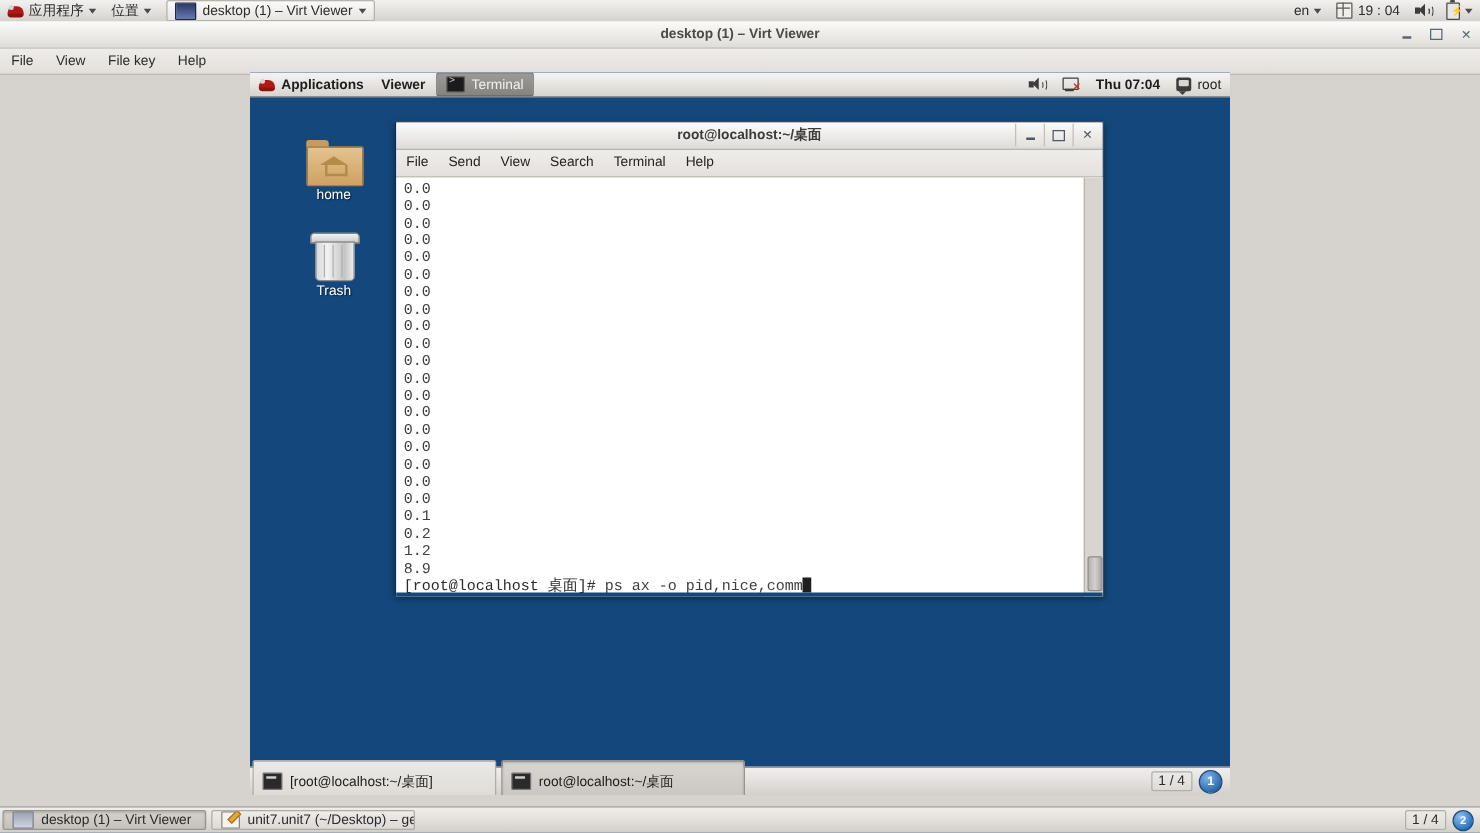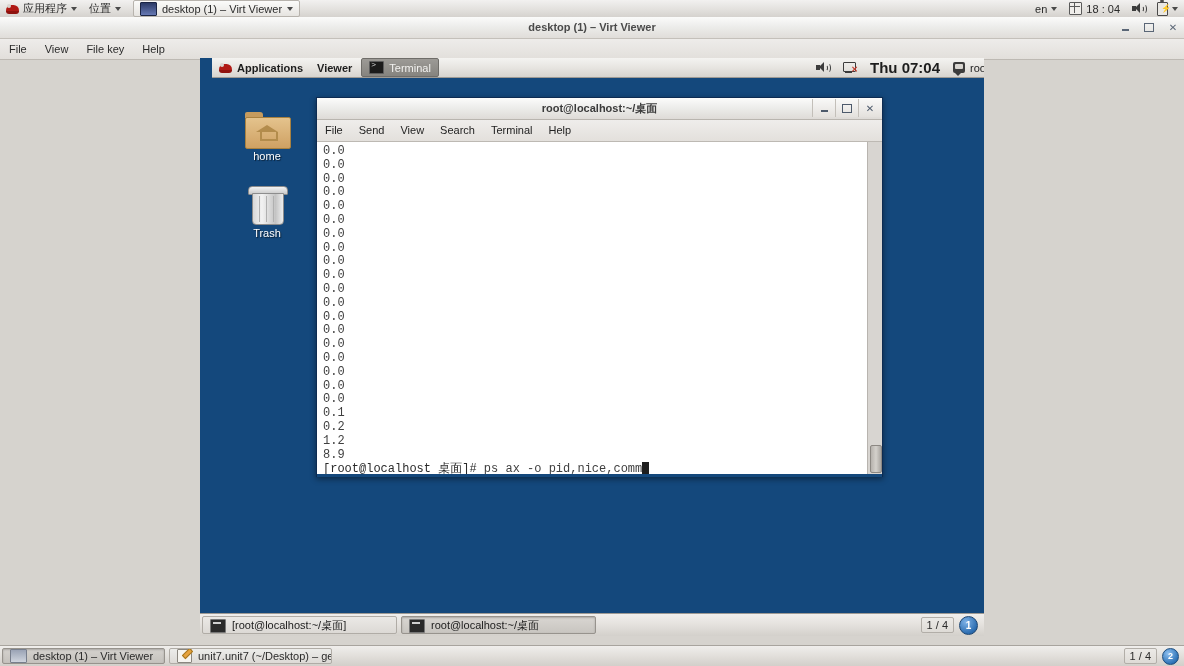--- a/index.html
+++ b/index.html
@@ -73,36 +73,36 @@
   }
   .vv-menu{padding:0 9px;height:20px;line-height:20px;}
 
   
   #vm-screen{
     position:absolute;left:200px;top:41px;width:784px;height:578px;
     background:#14487c;overflow:hidden;
   }
   
   #gnome-panel{
-    position:absolute;left:12px;top:0;width:784px;height:19px;
+    position:absolute;left:0;top:0;width:784px;height:19px;
     background:linear-gradient(to bottom,#f4f3f1 0%,#e7e5e1 50%,#d7d4cf 100%);
     border-bottom:1px solid #9e9a94;
     display:flex;align-items:center;font-size:11px;color:#1d1d1d;text-align:center;
   }
   .gp-item{display:flex;align-items:center;gap:5px;height:19px;padding:0 7px;white-space:nowrap;font-weight:bold;}
   .gp-item.plain{font-weight:normal;}
   .gp-spacer{flex:1;}
   #gnome-task-btn{
     display:flex;align-items:center;gap:5px;height:17px;padding:0 7px;margin-left:2px;
     background:linear-gradient(to bottom,#9c9a96,#86847f);
     border:1px solid #6f6d69;border-radius:2px;color:#f2f1ef;font-weight:normal;
   }
   .term-ico{width:13px;height:11px;background:#1b1b1b;border:1px solid #5d5d5d;border-radius:1px;position:relative;flex:none;}
   .term-ico:after{content:">";position:absolute;left:1px;top:-2px;font-size:8px;color:#d8d8d8;font-family:"Liberation Mono",monospace;}
-  #gnome-panel .clock{font-weight:bold;font-size:15px;padding:0 6px;}
+  #gnome-panel .clock{font-weight:bold;font-size:11px;padding:0 6px;}
 
   
   .desk-icon{position:absolute;width:80px;text-align:center;color:#ffffff;font-size:11px;}
   .desk-icon .label{margin-top:3px;text-shadow:1px 1px 1px rgba(0,0,0,.6);}
   .folder{width:44px;height:35px;margin:0 auto;position:relative;}
   .folder .tab{position:absolute;left:0;top:0;width:18px;height:6px;background:#c59b5e;border-radius:2px 3px 0 0;}
   .folder .body{position:absolute;left:0;top:5px;width:44px;height:30px;background:linear-gradient(to bottom,#e4c38d,#cfa163);border:1px solid #a9813f;border-radius:2px;}
   .folder .home{position:absolute;left:11px;top:13px;width:22px;height:14px;}
   .folder .home .roof{position:absolute;left:0;top:0;width:0;height:0;border-left:11px solid transparent;border-right:11px solid transparent;border-bottom:7px solid #b38c4c;}
   .folder .home .wall{position:absolute;left:4px;top:7px;width:14px;height:7px;border:2px solid #b38c4c;border-top:none;}
@@ -164,21 +164,21 @@
   #term-statusline{position:absolute;left:0;bottom:0;width:100%;height:3px;background:#14487c;}
 
   
   #vm-bottom-panel{
     position:absolute;left:0;bottom:0;width:784px;height:22px;
     background:linear-gradient(to bottom,#f1efed 0%,#e4e1dd 50%,#d3d0cb 100%);
     border-top:1px solid #9e9a94;
     display:flex;align-items:center;font-size:11px;color:#1c1c1c;
   }
   .tb-btn{
-    display:flex;align-items:flex-end;gap:6px;height:18px;padding:0 7px;margin:0 2px;
+    display:flex;align-items:center;gap:6px;height:18px;padding:16px 7px;margin:0 2px;
     width:195px;box-sizing:border-box;border-radius:2px;white-space:nowrap;overflow:hidden;
   }
   .tb-btn.inactive{background:linear-gradient(to bottom,#ebe9e6,#dcd9d5);border:1px solid #b0aca6;}
   .tb-btn.active{background:linear-gradient(to bottom,#d9d6d2,#c8c5c0);border:1px solid #97938d;box-shadow:inset 0 1px 2px rgba(0,0,0,.22);}
   .tb-ico{width:14px;height:12px;background:#2a2a2a;border:1px solid #777;border-radius:1px;flex:none;position:relative;}
   .tb-ico:after{content:"";position:absolute;left:2px;top:2px;width:8px;height:2px;background:#cfcfcf;}
   #vm-pager{display:flex;align-items:center;gap:5px;margin-right:6px;}
   .pager-text{font-size:11px;color:#2b2b2b;padding:1px 5px;background:linear-gradient(to bottom,#eceae7,#dedbd6);border:1px solid #b2aea8;border-radius:2px;}
   .pager-badge{
     width:17px;height:17px;border-radius:50%;flex:none;
@@ -233,21 +233,21 @@
     <span>desktop (1) – Virt Viewer</span>
     <span class="caret"></span>
   </div>
   <div class="hp-item spacer"></div>
   <div class="hp-item">
     <span>en</span>
     <span class="caret"></span>
   </div>
   <div class="hp-item">
     <span class="cal-icon"></span>
-    <span>18 : 04</span>
+    <span>19 : 04</span>
   </div>
   <div class="hp-item">
     <span class="spk-icon">
       <span class="body"></span>
         <span class="cone"></span>
         <span class="w1"></span>
         <span class="w2"></span>
     </span>
   </div>
   <div class="hp-item">

